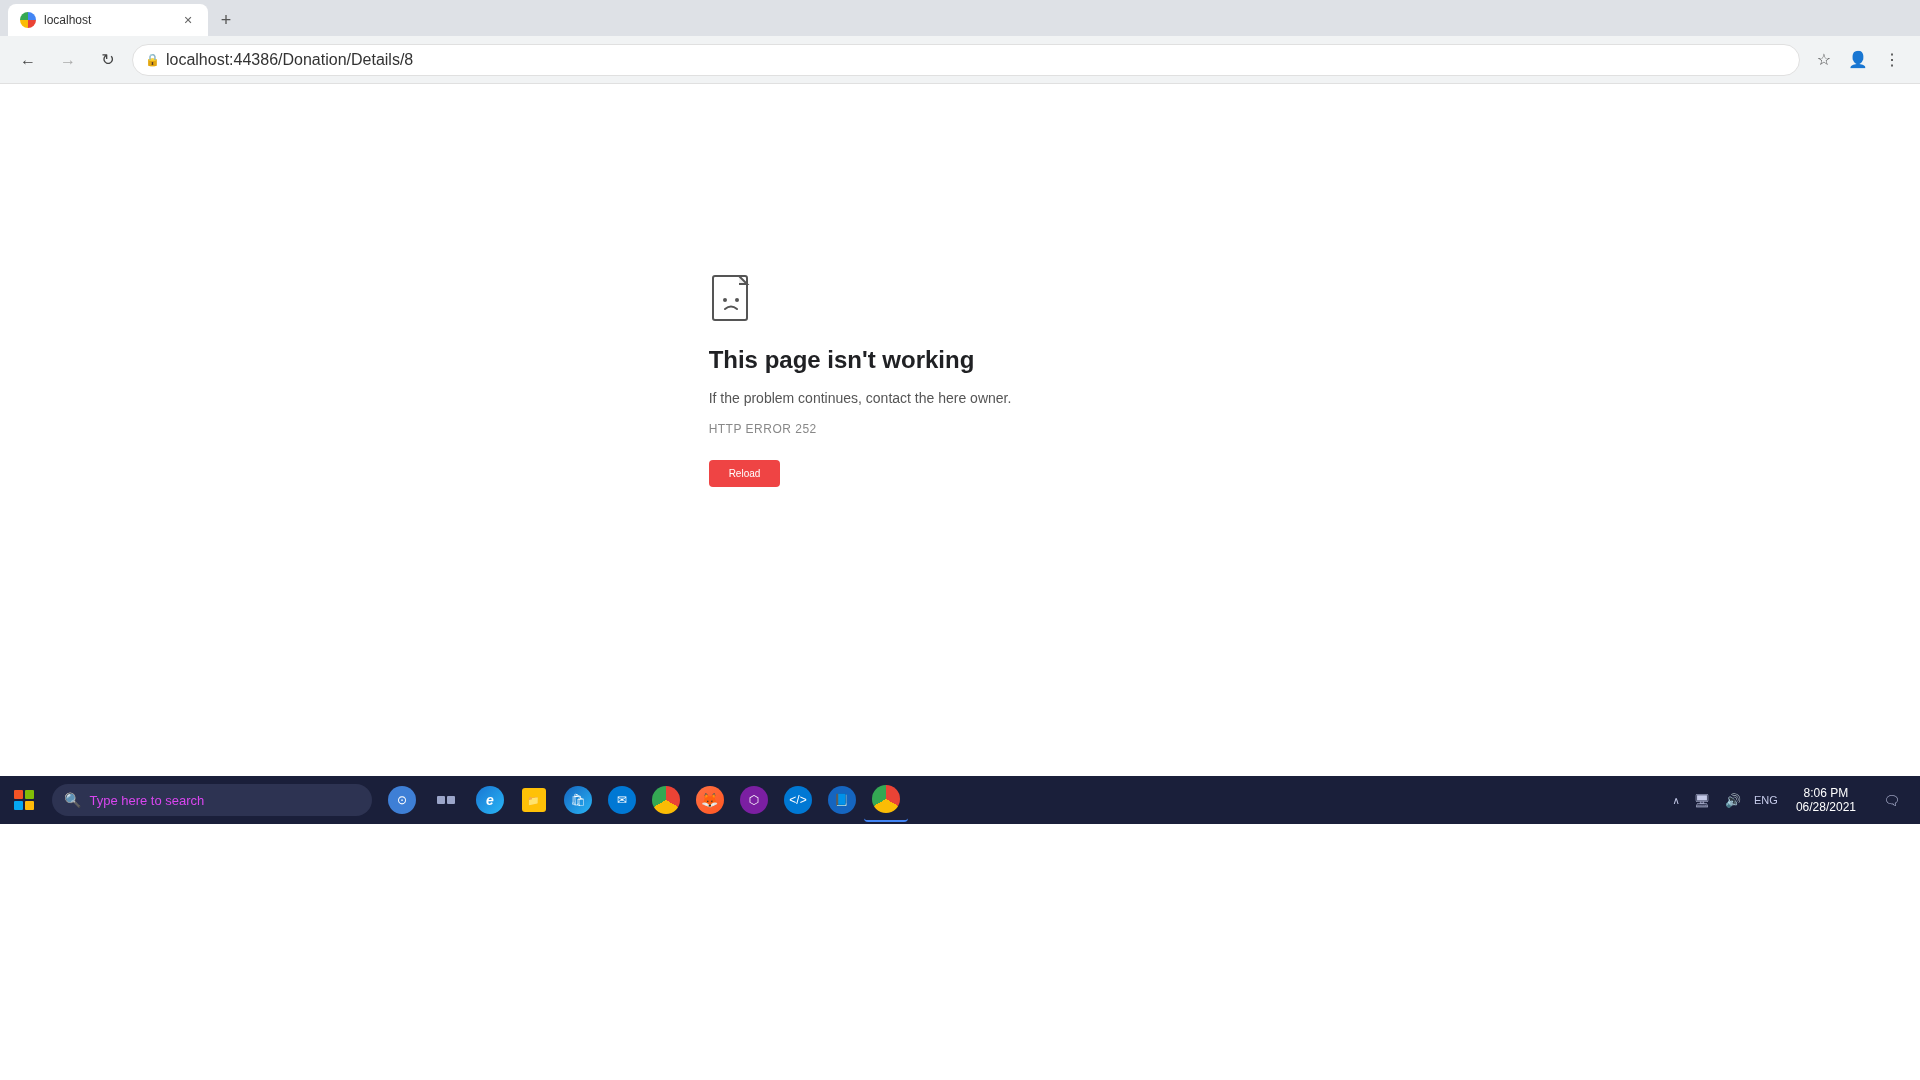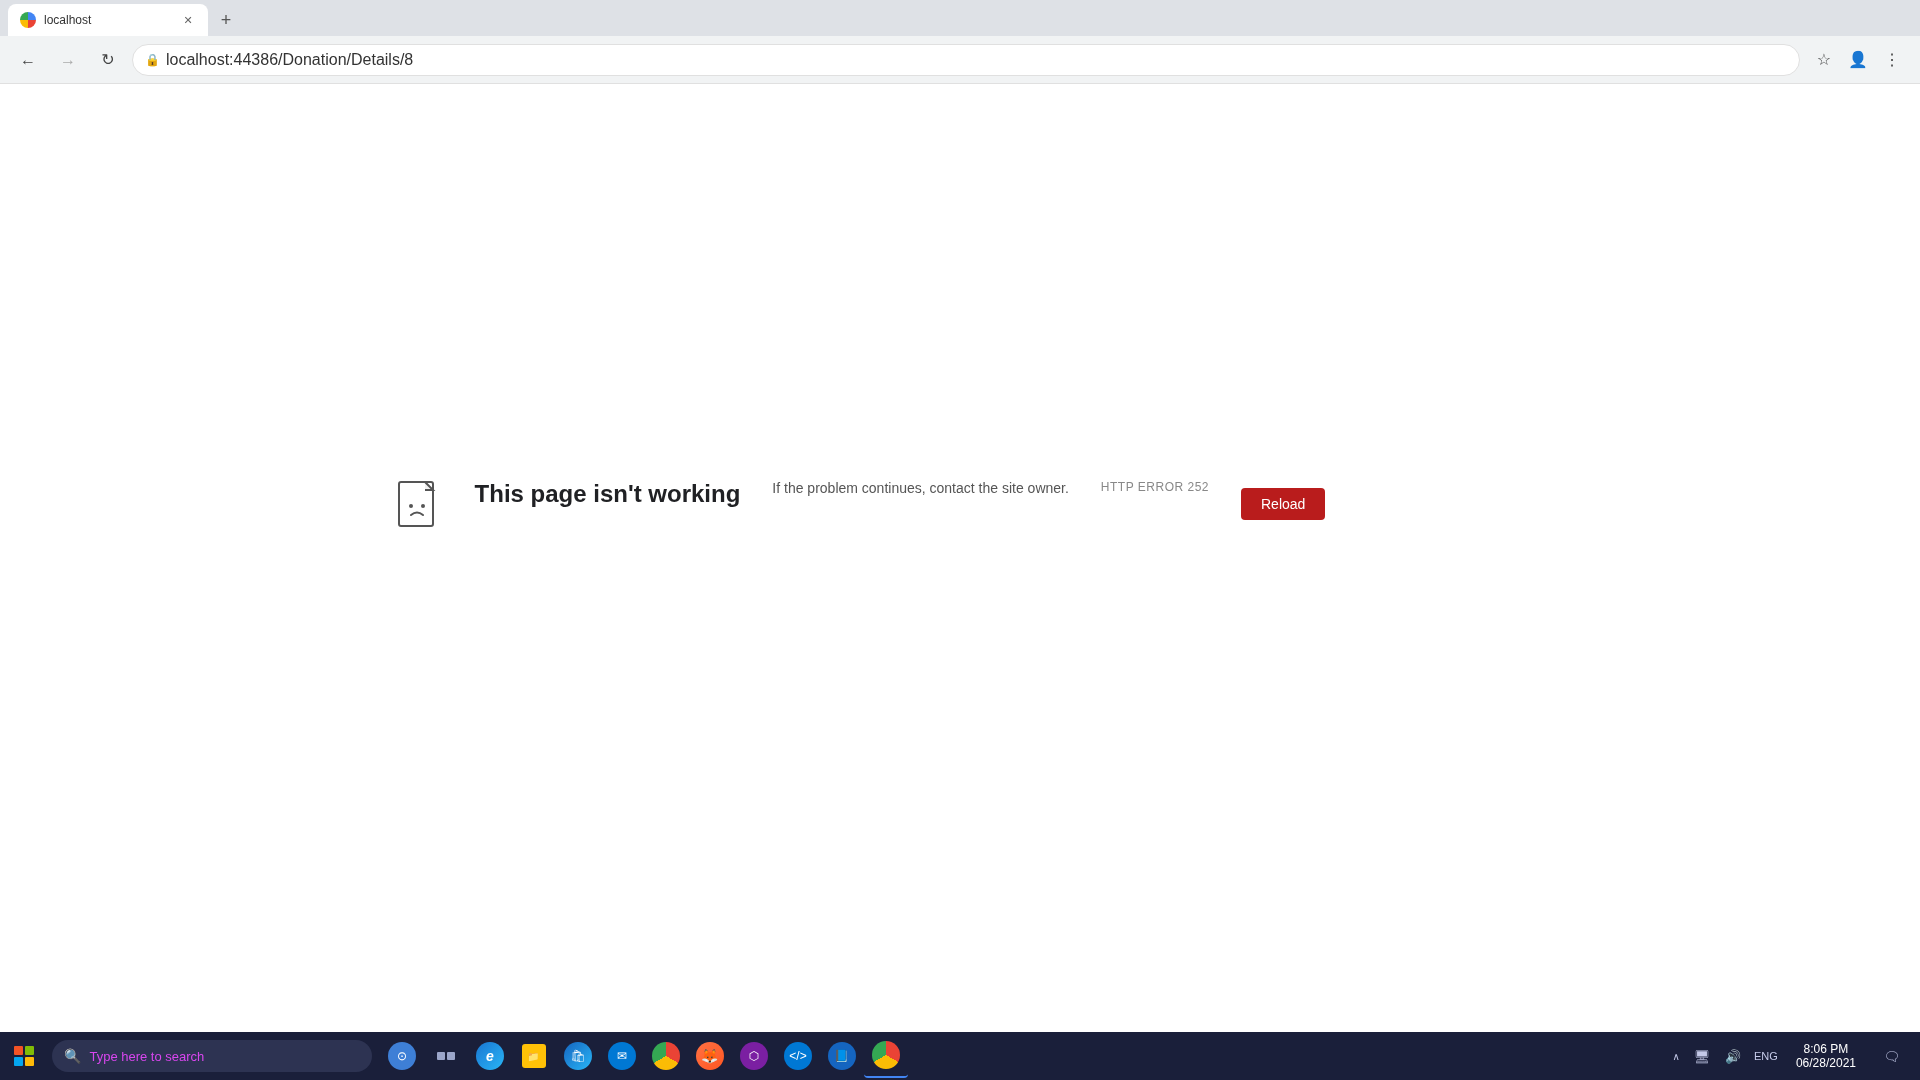--- a/index.html
+++ b/index.html
@@ -1,21 +1,21 @@
 <!DOCTYPE html>
 <html><head>
   <meta charset="utf-8">
   <style>
     * { margin: 0; padding: 0; box-sizing: border-box; }
     body { font-family: 'Segoe UI', Arial, sans-serif; background: #fff; overflow: hidden; }
 
     
     .browser-window {
       width: 1920px;
-      height: 1080px;
+      height: 824px;
       display: flex;
       flex-direction: column;
       background: #fff;
     }
 
     
     .tab-bar {
       background: #dee1e6;
       height: 36px;
       display: flex;
@@ -131,23 +131,23 @@
     
     .page-content {
       flex: 1;
       background: #fff;
       display: flex;
       align-items: center;
       justify-content: center;
     }
     .error-container {
       display: flex;
-      flex-direction: row;
+      flex-direction: column;
       align-items: flex-start;
-      gap: 32px;
+      gap: 16px;
       margin-top: -100px;
       margin-left: -200px;
     }
     .error-icon-container {
       display: flex;
       align-items: center;
       justify-content: center;
     }
     .sad-page-icon {
       width: 48px;
@@ -161,26 +161,26 @@
     .error-subtitle {
       font-size: 14px;
       color: #555;
     }
     .error-code {
       font-size: 12px;
       color: #888;
       letter-spacing: 0.5px;
     }
     .reload-btn {
-      background: #b91c1c;
+      background: #ef4444;
       color: #fff;
       border: none;
       border-radius: 4px;
       padding: 8px 20px;
-      font-size: 14px;
+      font-size: 10px;
       cursor: pointer;
       margin-top: 8px;
     }
 
     
     .taskbar {
       height: 48px;
       background: #1a1f3a;
       display: flex;
       align-items: center;
@@ -346,21 +346,21 @@
 
           <polyline points="30,2 38,10 30,10" stroke="#555" stroke-width="2" fill="#f0f0f0"></polyline>
 
           <circle cx="16" cy="26" r="2" fill="#555"></circle>
           <circle cx="28" cy="26" r="2" fill="#555"></circle>
 
           <path d="M 16 35 Q 22 30 28 35" stroke="#555" stroke-width="2" fill="none" stroke-linecap="round"></path>
         </svg>
       </div>
       <h1 class="error-title">This page isn't working</h1>
-      <p class="error-subtitle">If the problem continues, contact the site owner.</p>
+      <p class="error-subtitle">If the problem continues, contact the here owner.</p>
       <p class="error-code">HTTP ERROR 252</p>
       <button class="reload-btn">Reload</button>
     </div>
   </div>
 
   <div class="taskbar">
 
     <div class="taskbar-start">
       <div class="start-icon">
         <div class="start-icon-cell" style="background:#f35325;"></div>

